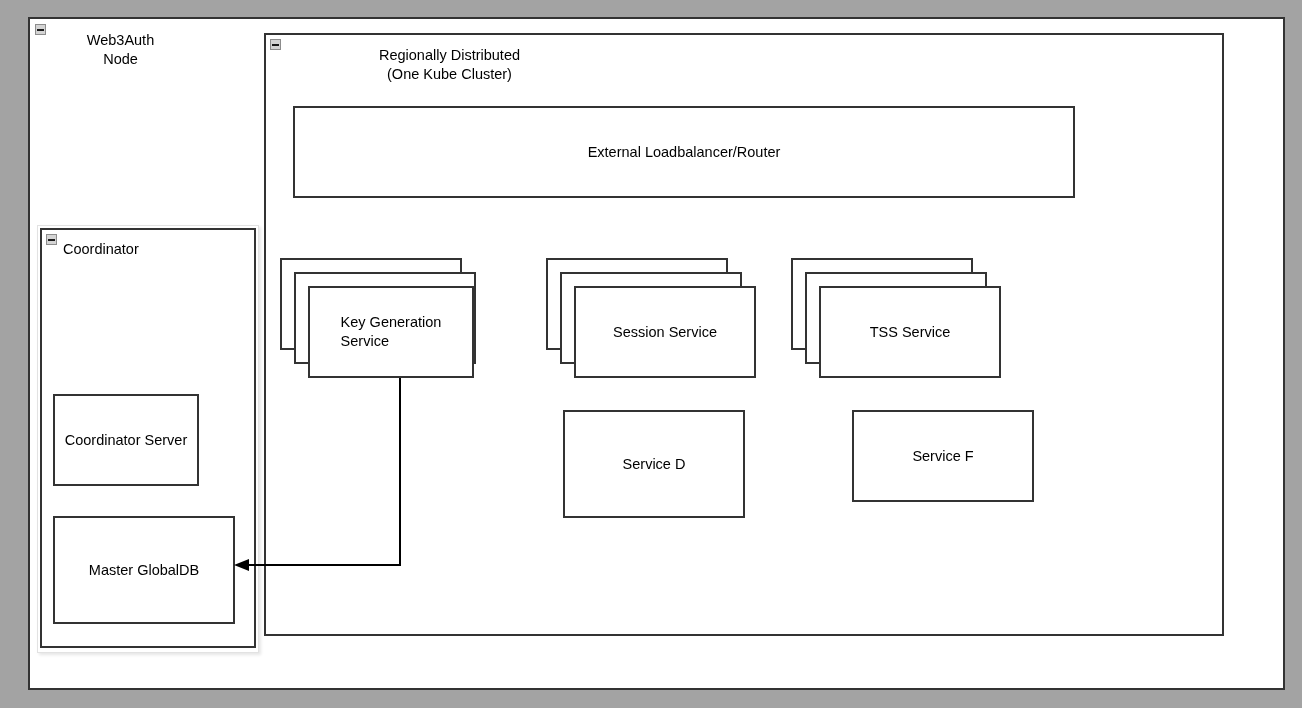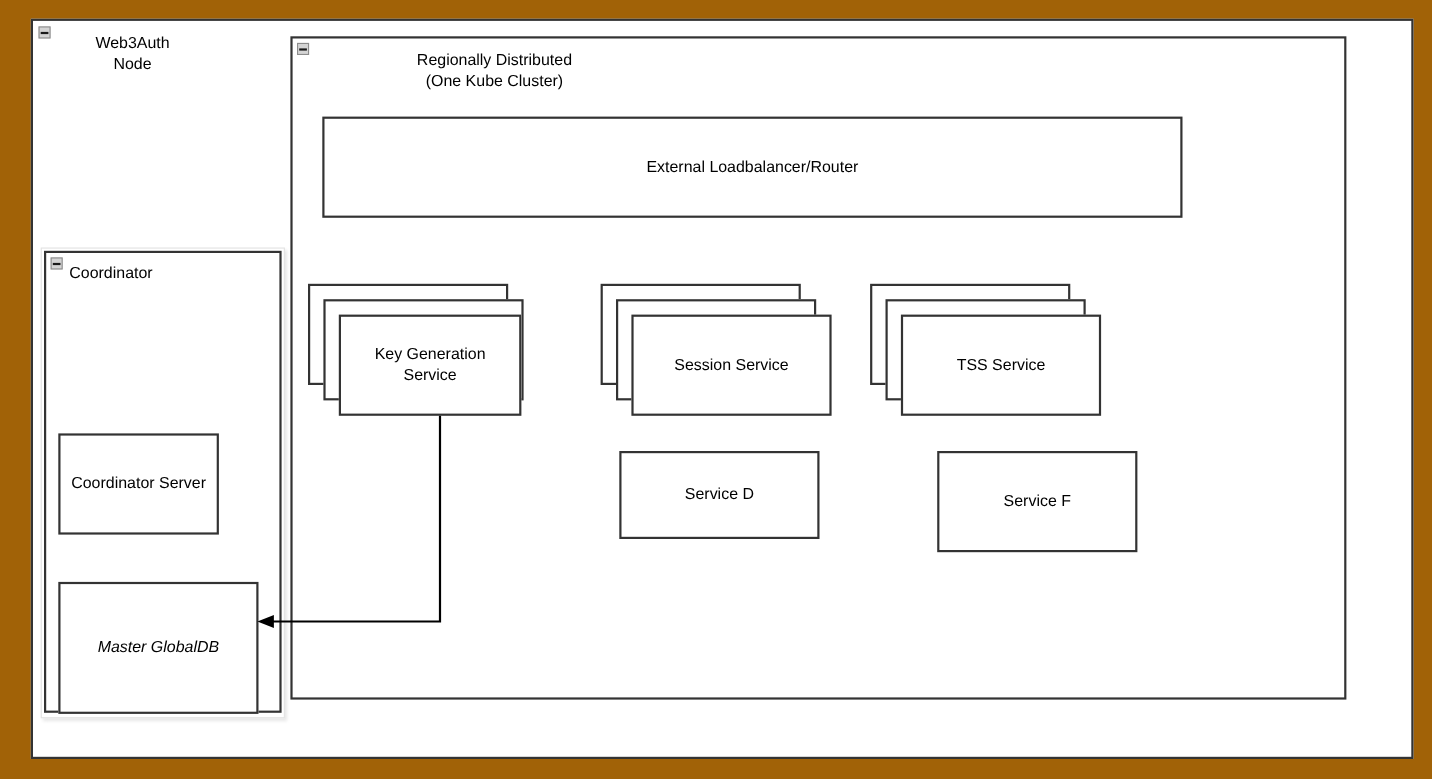--- a/index.html
+++ b/index.html
@@ -8,21 +8,21 @@
     background: #ffffff;
   }
   body {
     font-family: "Liberation Sans", sans-serif;
     -webkit-font-smoothing: antialiased;
   }
   #canvas {
     position: relative;
     width: 1302px;
     height: 708px;
-    background: #a16207;
+    background: #a3a3a3;
     overflow: hidden;
   }
 
   
   .box {
     position: absolute;
     box-sizing: border-box;
     background: #ffffff;
     border: 2px solid #333333;
   }
@@ -61,21 +61,21 @@
     white-space: pre-line;
   }
 
   
   .box-label {
     position: absolute;
     inset: 0;
     display: flex;
     align-items: center;
     justify-content: center;
-    text-align: center;
+    text-align: left;
     font-size: 14.5px;
     line-height: 19px;
     color: #000000;
     white-space: pre-line;
     padding: 2px;
     box-sizing: border-box;
     border-radius: 27px;
   }
 
   
@@ -153,21 +153,21 @@
   </div>
 
   <div class="stack" style="left:791px; top:258px; width:210px; height:120px;">
     <div class="layer" style="left:0px; top:0px; width:182px; height:92px;"></div>
     <div class="layer" style="left:14px; top:14px; width:182px; height:92px;"></div>
     <div class="layer" style="left:28px; top:28px; width:182px; height:92px;">
       <div class="box-label">TSS Service</div>
     </div>
   </div>
 
-  <div class="box" style="left:563px; top:410px; width:182px; height:80px;">
+  <div class="box" style="left:563px; top:410px; width:182px; height:108px;">
     <div class="box-label">Service D</div>
   </div>
 
   <div class="box" style="left:817px; top:410px; width:182px; height:92px;margin-left:35px;">
     <div class="box-label">Service F</div>
   </div>
 
   <div class="shadow-frame" style="left:37px; top:225px; width:222px; height:428px;"></div>
 
   <div class="container-box" style="left:40px; top:228px; width:216px; height:420px;"></div>
@@ -176,21 +176,21 @@
     <span class="bar"></span>
   </div>
 
   <div class="container-title" style="left:63px; top:240px; width:140px; text-align:left;">Coordinator</div>
 
 
   <div class="box" style="left:53px; top:394px; width:146px; height:92px;">
     <div class="box-label">Coordinator Server</div>
   </div>
 
-  <div class="box" style="left:53px; top:529px; width:182px; height:120px;font-style:italic;">
+  <div class="box" style="left:53px; top:516px; width:182px; height:108px;">
     <div class="box-label">Master GlobalDB</div>
   </div>
 
   <svg id="connectors" viewBox="0 0 1302 708" xmlns="http://www.w3.org/2000/svg">
     <polyline points="400,378 400,565 244,565" fill="none" stroke="#000000" stroke-width="2"></polyline>
     <polygon points="234,565 249,559 249,571" fill="#000000"></polygon>
   </svg>
 
 </div>
 

